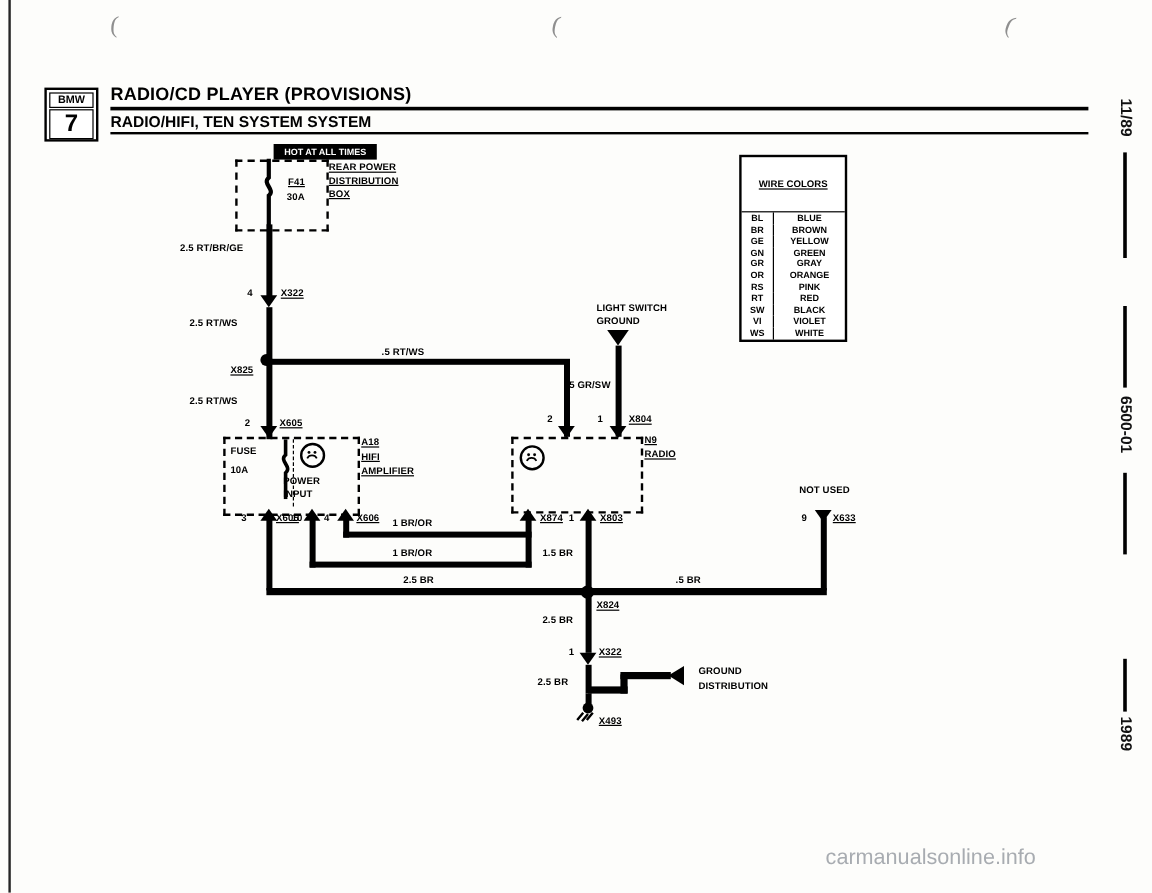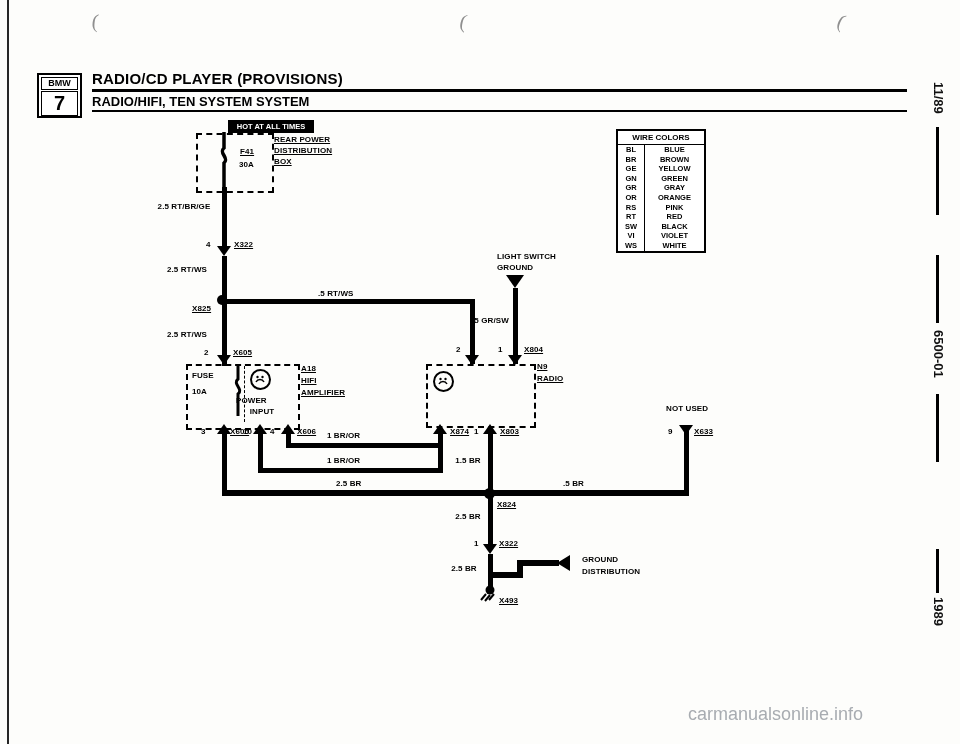--- a/index.html
+++ b/index.html
@@ -1,42 +1,42 @@
 <!DOCTYPE html>
 <html><head>
 <meta charset="utf-8">
 <style>
   html,body{margin:0;padding:0;}
   body{width:960px;height:744px;position:relative;background:#fdfdfb;overflow:hidden;
        font-family:"Liberation Sans",sans-serif;}
   .abs{position:absolute;}
   .lbl{position:absolute;font:bold 8px "Liberation Sans",sans-serif;color:#000;white-space:nowrap;letter-spacing:.1px;}
   .und{text-decoration:underline;}
-  .r{text-align:center;}
+  .r{text-align:left;}
   .wire{position:absolute;background:#000;}
   .dot{position:absolute;background:#000;border-radius:50%;}
   .arr-d{position:absolute;width:0;height:0;border-left:7px solid transparent;border-right:7px solid transparent;border-top:10px solid #000;}
   .arr-u{position:absolute;width:0;height:0;border-left:7px solid transparent;border-right:7px solid transparent;border-bottom:10px solid #000;}
   .tri-big{position:absolute;width:0;height:0;border-left:9px solid transparent;border-right:9px solid transparent;border-top:13px solid #000;}
   .tri-l{position:absolute;width:0;height:0;border-top:8px solid transparent;border-bottom:8px solid transparent;border-right:13px solid #000;}
   .dash{position:absolute;border:2px dashed #000;}
   .conn-circle{position:absolute;width:21px;height:21px;border:2.5px solid #000;border-radius:50%;box-sizing:border-box;}
   .vtext{position:absolute;transform-origin:0 0;transform:rotate(90deg);font:bold 13px "Liberation Sans",sans-serif;white-space:nowrap;color:#111;}
   .paren{position:absolute;color:#8f8f8f;font:20px "Liberation Serif",serif;}
   
   .logo{position:absolute;left:37px;top:73px;width:45px;height:45px;border:2.5px solid #000;box-sizing:border-box;background:#fff;display:flex;flex-direction:column;padding:2px;gap:1px;}
   .logo .brand{border:1.5px solid #000;font:bold 9px "Liberation Sans",sans-serif;text-align:center;line-height:11px;}
   .logo .series{border:1.5px solid #000;flex:1;font:bold 20px "Liberation Sans",sans-serif;text-align:center;line-height:23px;}
   .title{position:absolute;left:92px;top:70px;font:bold 15px "Liberation Sans",sans-serif;letter-spacing:.2px;color:#000;}
   .subtitle{position:absolute;left:92px;top:94px;font:bold 13px "Liberation Sans",sans-serif;color:#000;}
   .hot-box{position:absolute;left:196px;top:120px;width:86px;height:13px;background:#000;color:#fff;
            font:bold 7.5px "Liberation Sans",sans-serif;text-align:center;line-height:13px;margin-left:32px;}
   
   .wc-table{position:absolute;left:616px;top:129px;width:90px;border:2px solid #000;background:#fff;box-sizing:border-box;}
-  .wc-title{font:bold 8px "Liberation Sans",sans-serif;text-align:center;border-bottom:1.5px solid #000;padding:2px 0;}
+  .wc-title{font:bold 8px "Liberation Sans",sans-serif;text-align:center;border-bottom:1.5px solid #000;padding:18px 0;text-decoration:underline;}
   .wc-row{display:flex;}
   .wc-code{width:26px;border-right:1.5px solid #000;text-align:center;font:bold 7.5px "Liberation Sans",sans-serif;line-height:9.6px;}
   .wc-name{flex:1;text-align:center;font:bold 7.5px "Liberation Sans",sans-serif;line-height:9.6px;}
   .watermark{position:absolute;left:688px;top:704px;font:18px "Liberation Sans",sans-serif;color:#a8acb1;}
 </style>
 </head>
 <body>
 
 <div class="wire" style="left:7px;top:0;width:2px;height:744px;opacity:.85"></div>
 <div class="paren" style="left:92px;top:10px;transform:rotate(6deg)">(</div>
@@ -151,21 +151,21 @@
 </svg>
 <div class="abs" style="left:244px;top:366px;height:56px;border-left:1.5px dashed #000"></div>
 <div class="conn-circle" style="left:250px;top:369px">
   <svg width="16" height="16" viewBox="0 0 16 16">
       <path d="M4 11 A4.5 4.5 0 0 1 12 11" stroke="#000" stroke-width="1.5" fill="none"></path>
       <circle cx="5.5" cy="6" r="1.2" fill="#000"></circle>
       <circle cx="10.5" cy="6" r="1.2" fill="#000"></circle>
     </svg>
 </div>
 <div class="lbl" style="left:236px;top:396px;width:52px;">POWER</div>
-<div class="lbl" style="left:236px;top:407px;width:52px;text-align:center">INPUT</div>
+<div class="lbl" style="left:236px;top:407px;width:52px;text-align:left">INPUT</div>
 <div class="lbl und" style="left:301px;top:364px">A18</div>
 <div class="lbl und" style="left:301px;top:376px">HIFI</div>
 <div class="lbl und" style="left:301px;top:388px">AMPLIFIER</div>
 
 <div class="lbl" style="left:201px;top:427px">3</div>
 <div class="arr-u" style="left:217px;top:424px"></div>
 <div class="lbl und" style="left:230px;top:427px">X605</div>
 <div class="lbl" style="left:243px;top:427px">10</div>
 <div class="arr-u" style="left:253px;top:424px"></div>
 <div class="lbl" style="left:270px;top:427px">4</div>

